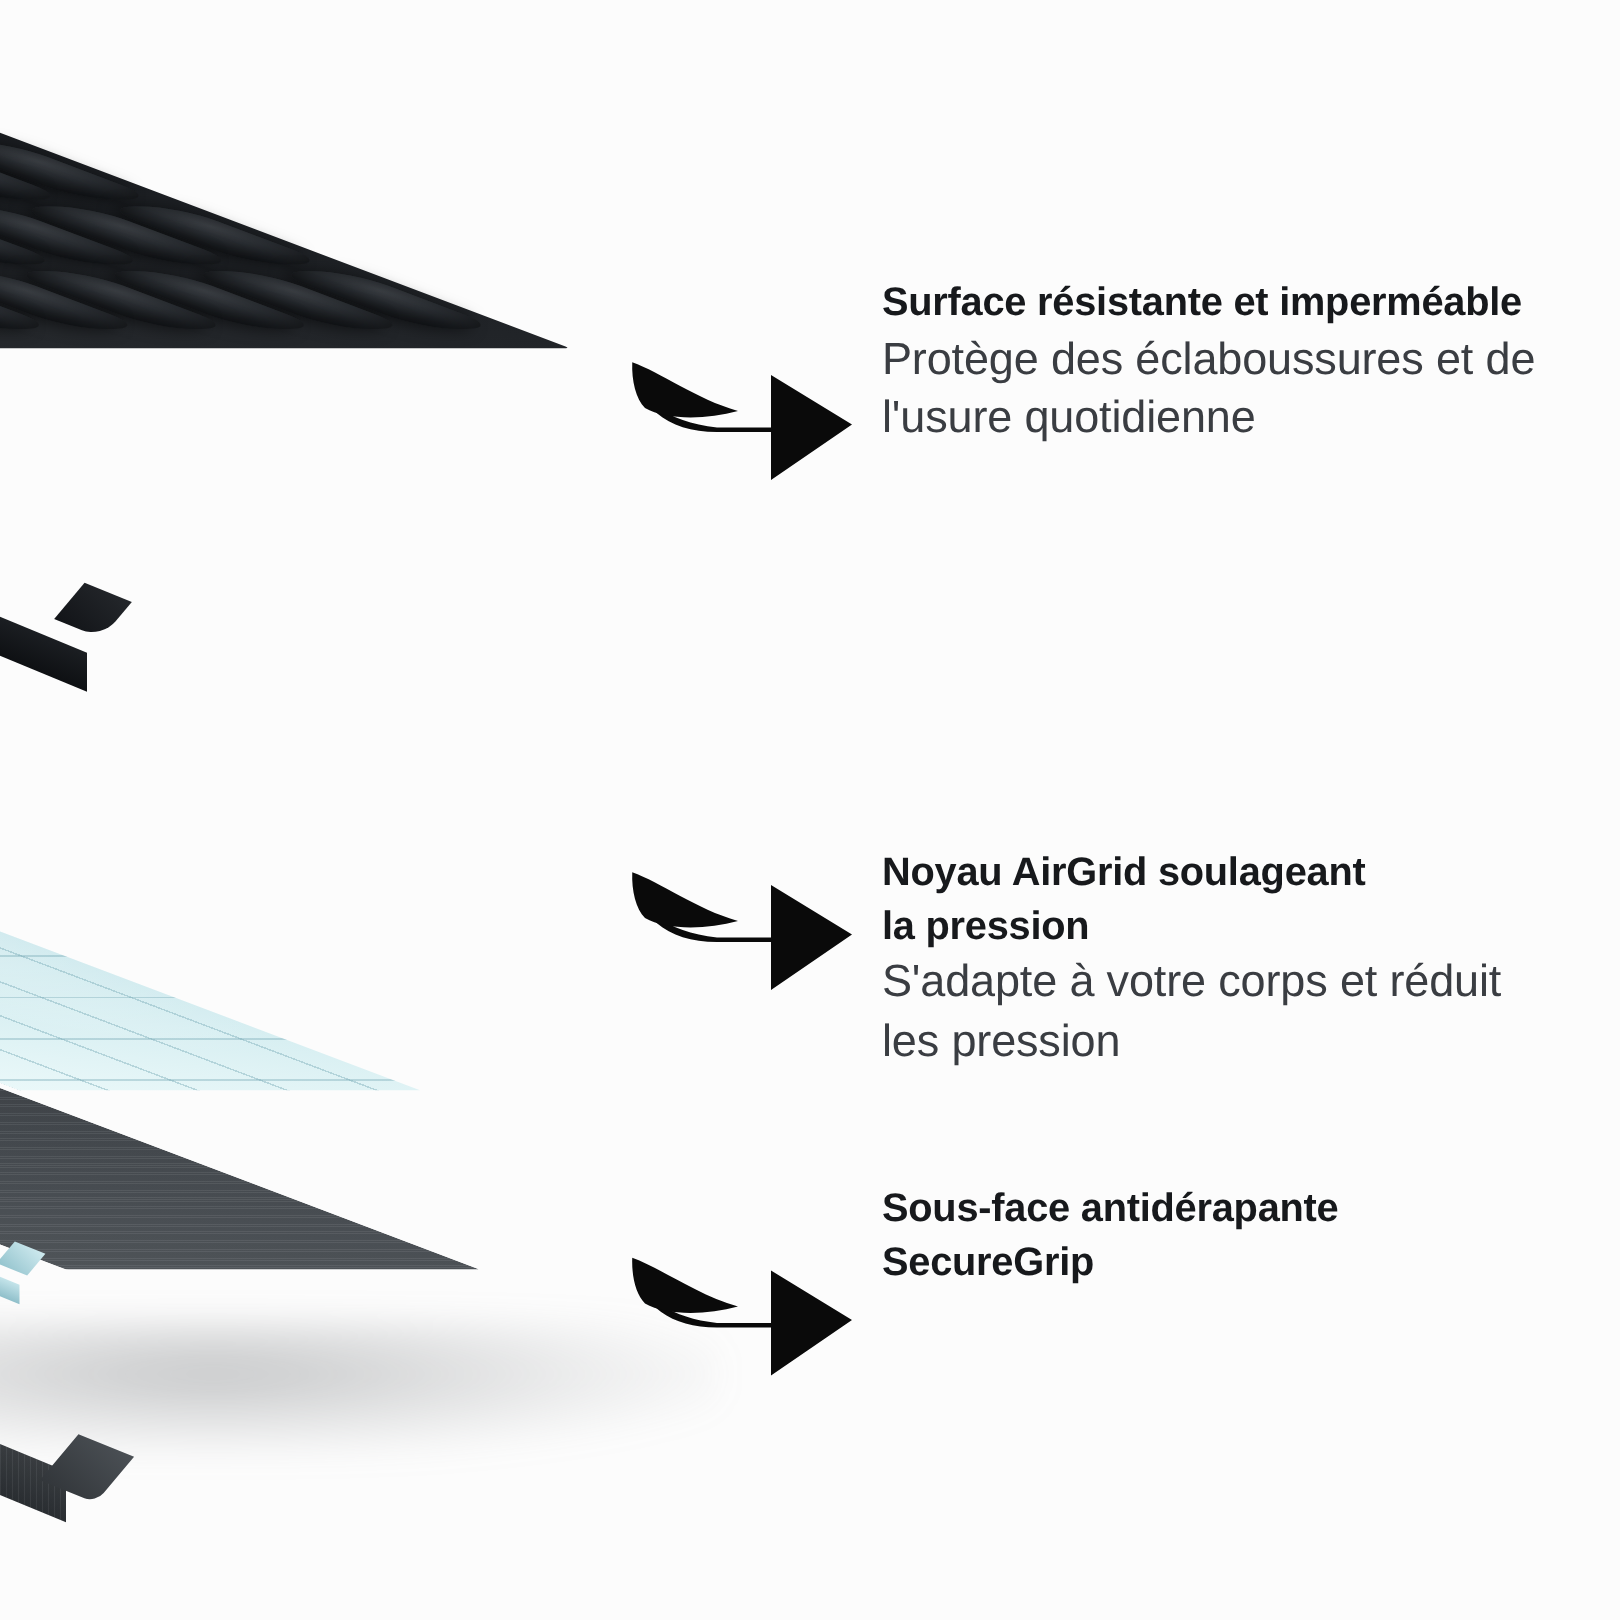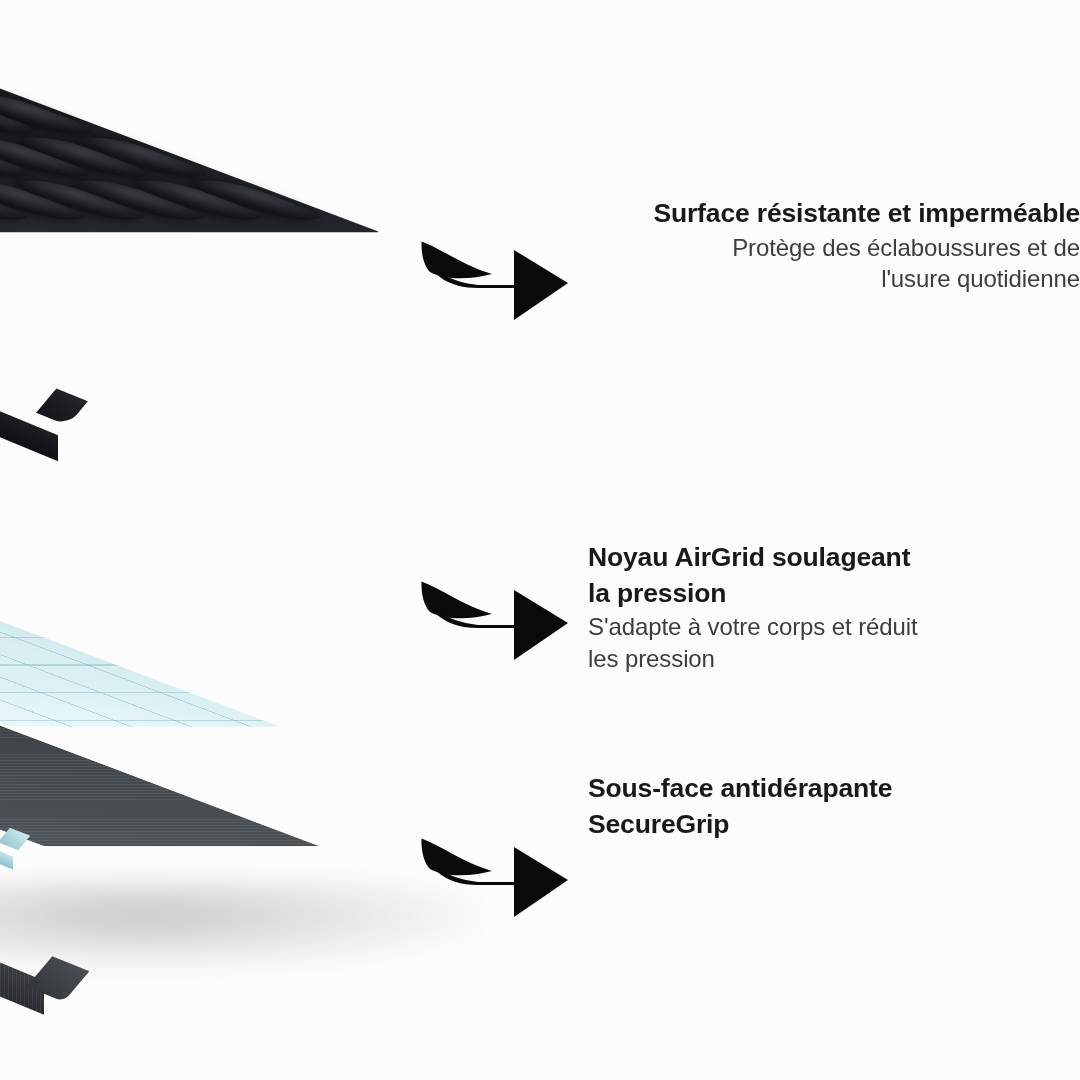--- a/index.html
+++ b/index.html
@@ -223,21 +223,21 @@
   .feature-title {
     font-size: 26.5px;
     font-weight: 700;
     color: #17191c;
     line-height: 1.34;
     letter-spacing: -0.15px;
     margin: 0;
     white-space: pre-line;
   }
   .feature-desc {
-    font-size: 24px;
+    font-size: 30px;
     font-weight: 400;
     color: #3a3d42;
     line-height: 1.33;
     letter-spacing: -0.1px;
     margin: 0;
     white-space: pre-line;
   }
 </style>
 </head>
 <body>
@@ -281,48 +281,48 @@
     </div>
   </div>
 
   <div class="row" style="top:0">
     <div class="arrow" style="left:418px; top:236px;">
       <svg viewBox="0 0 152 90" xmlns="http://www.w3.org/2000/svg" aria-hidden="true">
         <path d="M4 6 C6 30 26 45 60 49 L96 49 L96 14 L150 47 L96 84 L96 52 L60 52 C26 52 6 34 4 6 Z" fill="#0a0a0a"></path>
         <path d="M3.5 5.5 C22 12 46 30 74 38 C52 44 26 44 12 36 C6 30 3 18 3.5 5.5 Z" fill="#0a0a0a"></path>
       </svg>
     </div>
-    <div class="textcol" style="top:196px;text-align:right;">
+    <div class="textcol" style="top:184px;">
       <div class="feature-title">Surface résistante et imperméable</div>
       <div class="feature-desc">Protège des éclaboussures et de
 l'usure quotidienne</div>
     </div>
   </div>
 
   <div class="row" style="top:0">
     <div class="arrow" style="left:418px; top:576px;">
       <svg viewBox="0 0 152 90" xmlns="http://www.w3.org/2000/svg" aria-hidden="true">
         <path d="M4 6 C6 30 26 45 60 49 L96 49 L96 14 L150 47 L96 84 L96 52 L60 52 C26 52 6 34 4 6 Z" fill="#0a0a0a"></path>
         <path d="M3.5 5.5 C22 12 46 30 74 38 C52 44 26 44 12 36 C6 30 3 18 3.5 5.5 Z" fill="#0a0a0a"></path>
       </svg>
     </div>
-    <div class="textcol" style="top:540px;">
+    <div class="textcol" style="top:564px;">
       <div class="feature-title">Noyau AirGrid soulageant
 la pression</div>
       <div class="feature-desc">S'adapte à votre corps et réduit
 les pression</div>
     </div>
   </div>
 
   <div class="row" style="top:0">
     <div class="arrow" style="left:418px; top:833px;">
       <svg viewBox="0 0 152 90" xmlns="http://www.w3.org/2000/svg" aria-hidden="true">
         <path d="M4 6 C6 30 26 45 60 49 L96 49 L96 14 L150 47 L96 84 L96 52 L60 52 C26 52 6 34 4 6 Z" fill="#0a0a0a"></path>
         <path d="M3.5 5.5 C22 12 46 30 74 38 C52 44 26 44 12 36 C6 30 3 18 3.5 5.5 Z" fill="#0a0a0a"></path>
       </svg>
     </div>
-    <div class="textcol" style="top:771px;">
+    <div class="textcol" style="top:788px;">
       <div class="feature-title">Sous-face antidérapante
 SecureGrip</div>
     </div>
   </div>
 
 </div>
 
 </body></html>

